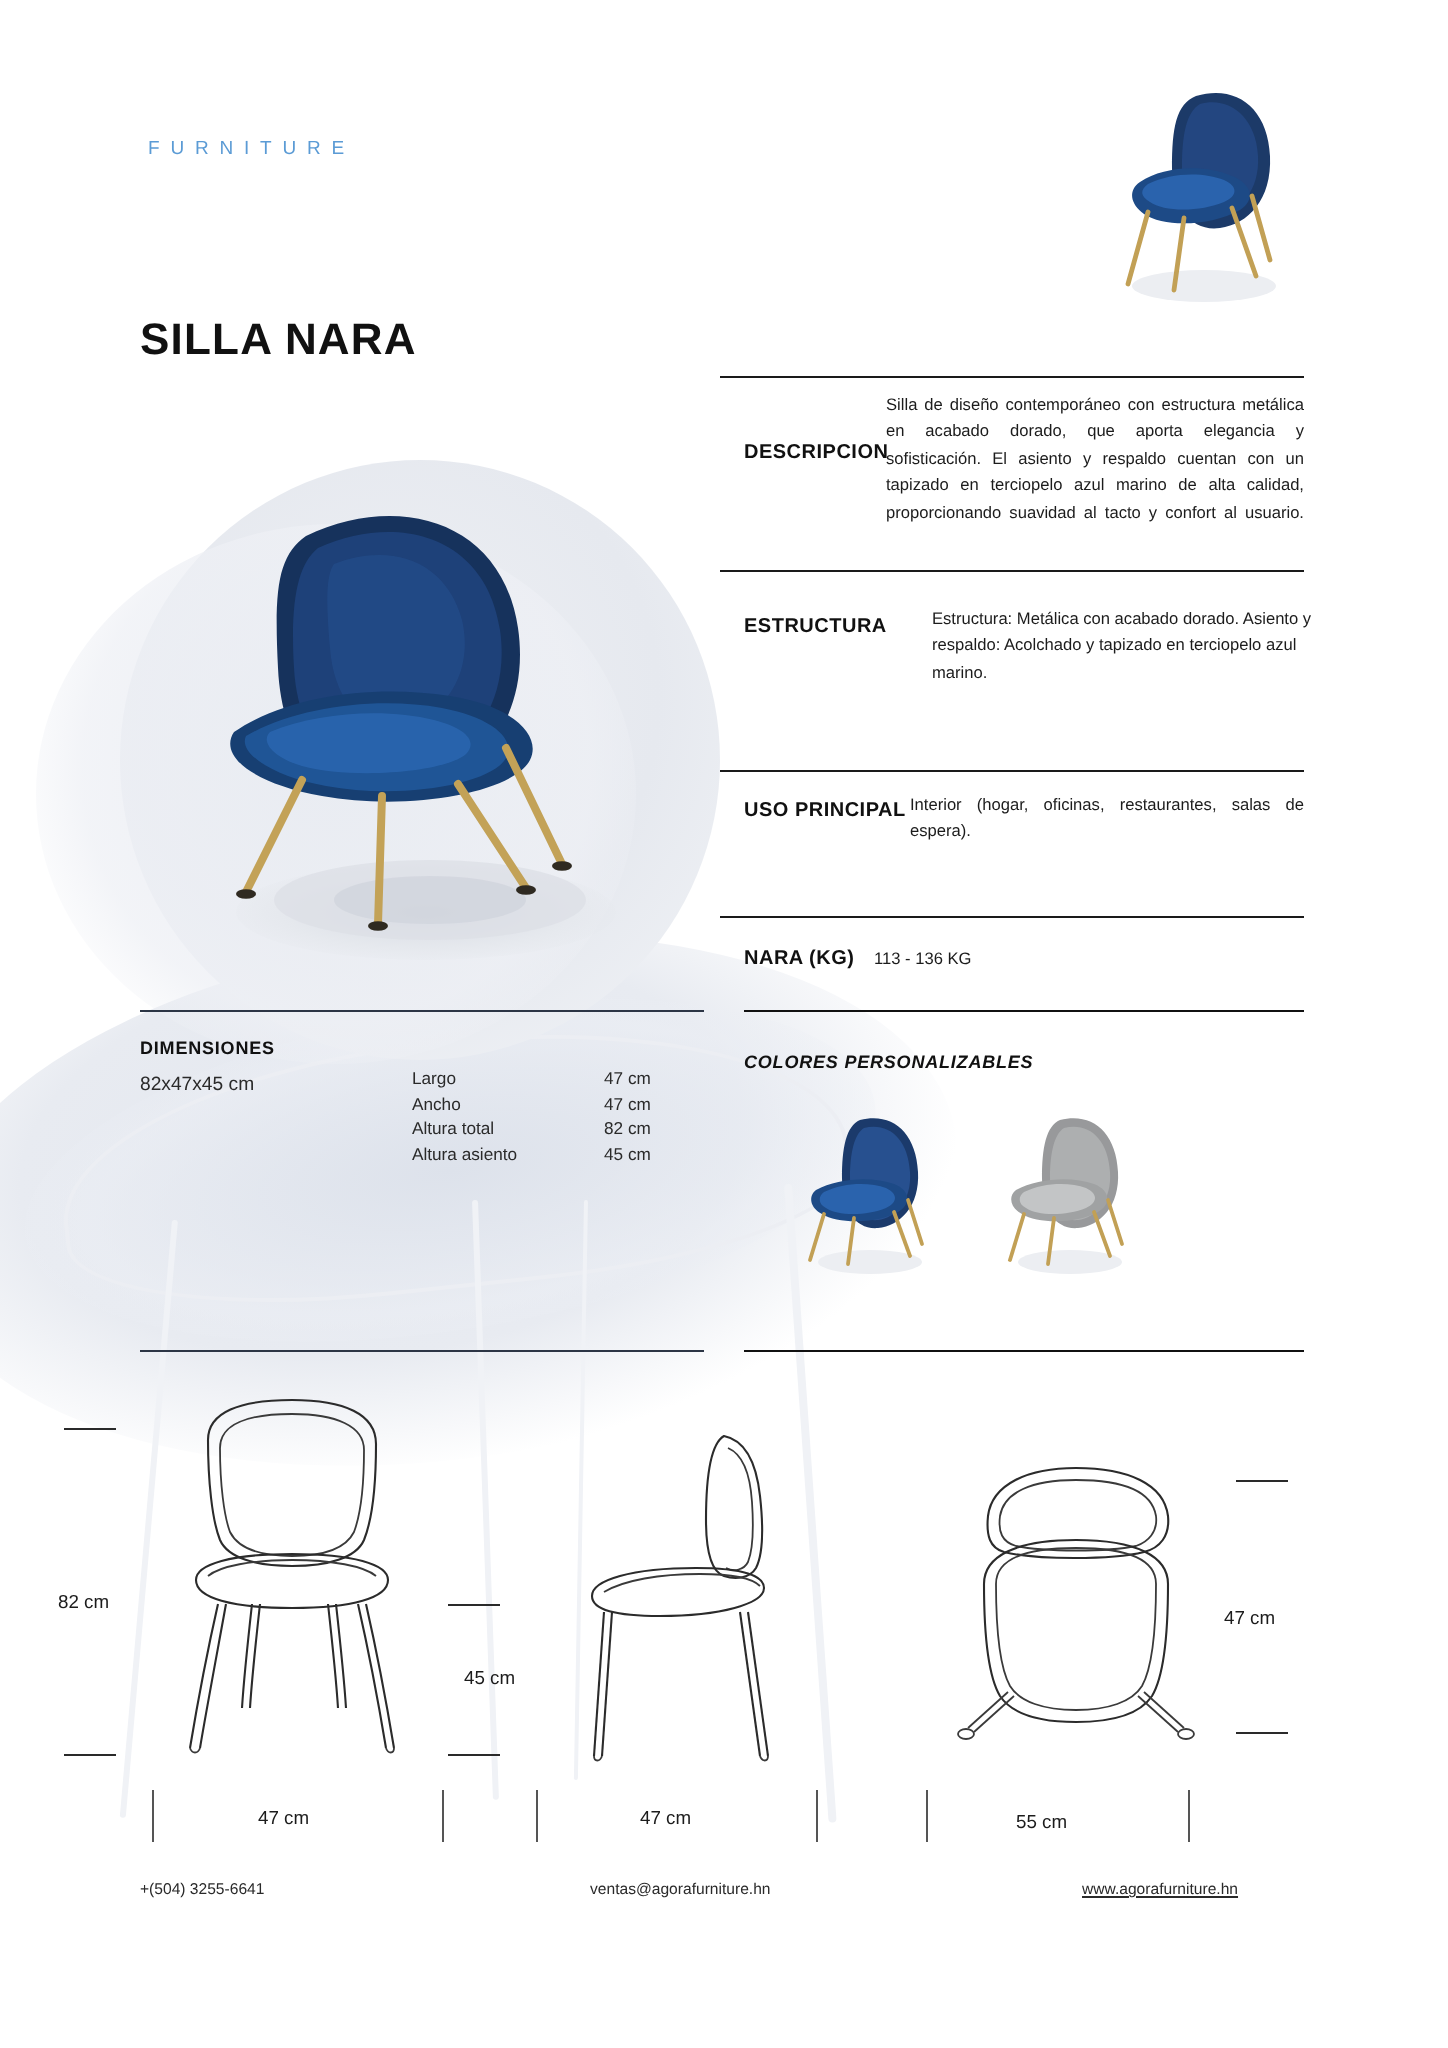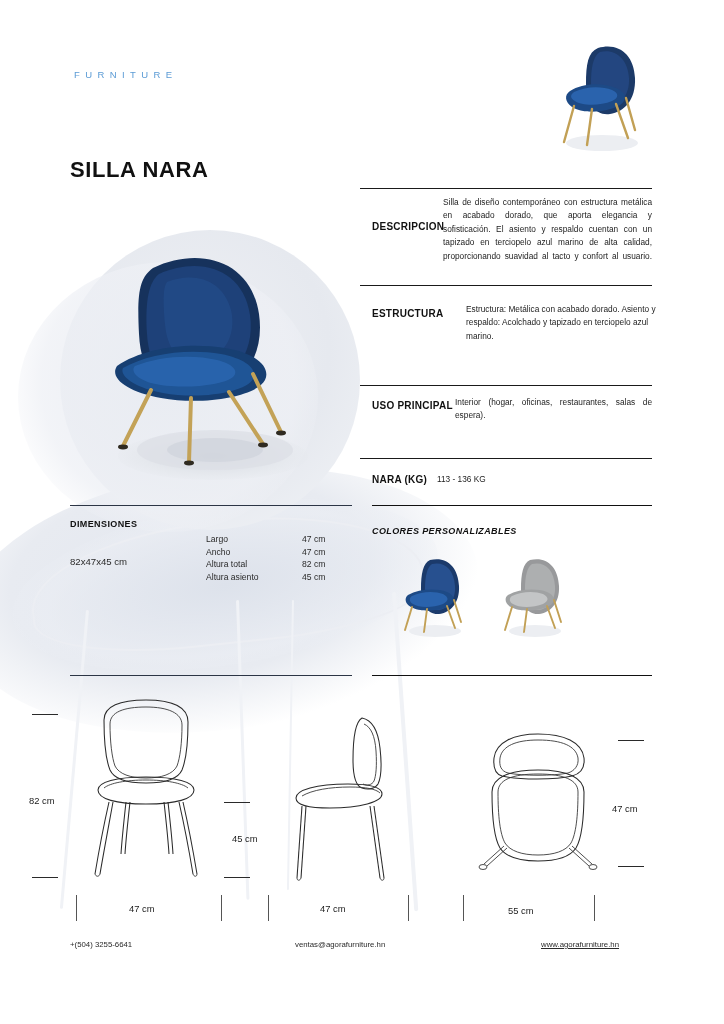--- a/index.html
+++ b/index.html
@@ -60,21 +60,21 @@
   .spec-val{
     position:absolute;font-size:8.3px;color:#1c1c1c;line-height:1.62;
   }
   .spec-val.just{text-align:justify;}
   .spec-val.just::after{content:"";display:inline-block;width:100%;}
 
   
   .sec-rule-l{position:absolute;left:70px;width:282px;height:1px;background:#2c3545;}
   .sec-rule-r{position:absolute;left:372px;width:280px;height:1px;background:#111;}
   .sec-head{position:absolute;font-size:9px;font-weight:bold;letter-spacing:0.4px;color:#111;}
-  .dim-sub{position:absolute;left:70px;top:556px;font-size:9.6px;color:#2a2a2a;}
+  .dim-sub{position:absolute;left:70px;top:537px;font-size:9.6px;color:#2a2a2a;}
   .dim-table{position:absolute;left:206px;top:533px;font-size:8.6px;color:#2a2a2a;line-height:1.47;}
   .dim-table .row{display:flex;width:140px;justify-content:flex-end;}
   .dim-table .k{width:96px;}
   .dim-table .v{width:44px;}
 
   
   .tick-h{position:absolute;height:1.4px;background:#2a2a2a;width:26px;}
   .tick-v{position:absolute;width:1.2px;background:#555;height:26px;}
   .dim-text{position:absolute;font-size:9.4px;color:#1c1c1c;}
 

